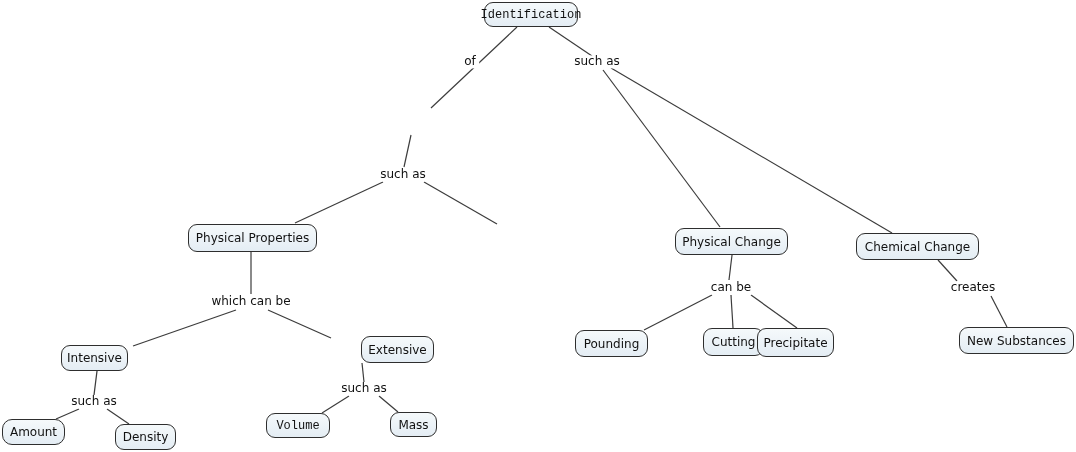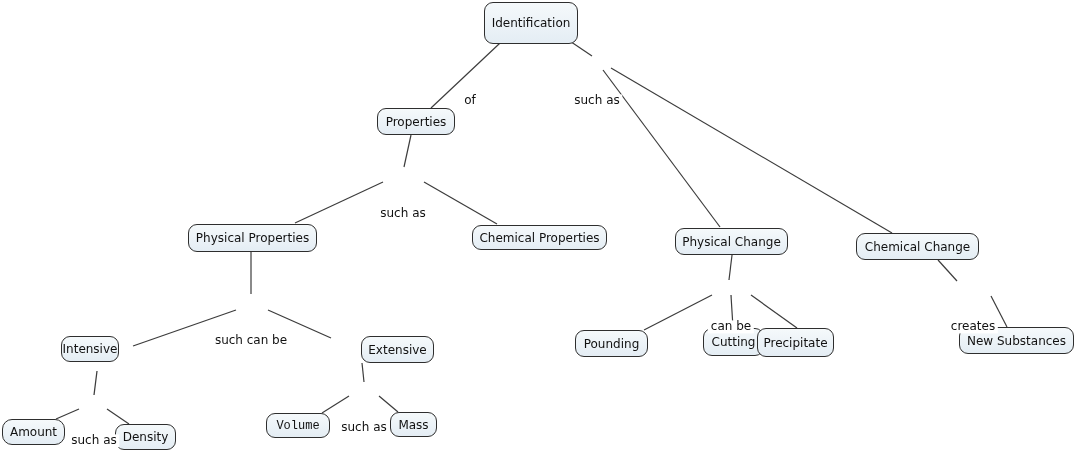--- a/index.html
+++ b/index.html
@@ -57,21 +57,20 @@
   .link-label {
     position: absolute;
     transform: translate(-50%, -50%);
     background: var(--bg);
     color: var(--text-color);
     font-size: 12px;
     line-height: 1.1;
     padding: 0 3px;
     white-space: nowrap;
     cursor: default;
-    margin-top: 39px;
   }
 </style>
 </head>
 <body>
 
 <div id="canvas">
   <svg id="edge-svg" xmlns="http://www.w3.org/2000/svg">
       <line x1="517" y1="27" x2="431" y2="108"></line>
       <line x1="549" y1="27" x2="592" y2="56"></line>
       <line x1="603" y1="70" x2="720" y2="227"></line>
@@ -89,37 +88,35 @@
       <line x1="349" y1="396" x2="322" y2="413"></line>
       <line x1="379" y1="396" x2="398" y2="412"></line>
       <line x1="732" y1="255" x2="729" y2="280"></line>
       <line x1="712" y1="295" x2="644" y2="330"></line>
       <line x1="731" y1="295" x2="733" y2="328"></line>
       <line x1="751" y1="295" x2="797" y2="328"></line>
       <line x1="938" y1="260" x2="957" y2="281"></line>
       <line x1="991" y1="296" x2="1007" y2="327"></line>
     </svg>
 
-<div class="node" style="left: 484px; top: 2px; width: 94px; height: 42px;">Identification</div>
-    <div class="node" style="left: 377px; top: 108px; width: 78px; height: 27px;">Properties</div>
+<div class="node" style="left: 484px; top: 2px; width: 94px; height: 25px; font-family: Liberation Mono, monospace;">Identification</div>
     <div class="node" style="left: 188px; top: 224px; width: 129px; height: 28px;">Physical Properties</div>
-    <div class="node" style="left: 472px; top: 225px; width: 135px; height: 25px;">Chemical Properties</div>
     <div class="node" style="left: 675px; top: 228px; width: 113px; height: 27px;">Physical Change</div>
     <div class="node" style="left: 856px; top: 233px; width: 123px; height: 27px;">Chemical Change</div>
     <div class="node" style="left: 575px; top: 330px; width: 73px; height: 27px;">Pounding</div>
     <div class="node" style="left: 703px; top: 328px; width: 61px; height: 28px;">Cutting</div>
     <div class="node" style="left: 757px; top: 328px; width: 77px; height: 29px;">Precipitate</div>
     <div class="node" style="left: 959px; top: 327px; width: 115px; height: 27px;">New Substances</div>
-    <div class="node" style="left: 61px; top: 336px; width: 58px; height: 26px;">Intensive</div>
+    <div class="node" style="left: 61px; top: 345px; width: 67px; height: 26px;">Intensive</div>
     <div class="node" style="left: 325px; top: 336px; width: 73px; height: 27px; margin-left: 36px;">Extensive</div>
     <div class="node" style="left: 2px; top: 419px; width: 63px; height: 26px; border-radius: 10px;">Amount</div>
     <div class="node" style="left: 115px; top: 424px; width: 61px; height: 26px;">Density</div>
     <div class="node" style="left: 266px; top: 413px; width: 64px; height: 25px; font-family: Liberation Mono, monospace;">Volume</div>
     <div class="node" style="left: 390px; top: 412px; width: 47px; height: 25px;">Mass</div>
     <div class="link-label" style="left: 470px; top: 62px;">of</div>
     <div class="link-label" style="left: 597px; top: 62px;">such as</div>
     <div class="link-label" style="left: 403px; top: 175px;">such as</div>
-    <div class="link-label" style="left: 251px; top: 302px;">such can be</div>
+    <div class="link-label" style="left: 251px; top: 302px;">which can be</div>
     <div class="link-label" style="left: 731px; top: 288px;">can be</div>
     <div class="link-label" style="left: 973px; top: 288px;">creates</div>
     <div class="link-label" style="left: 94px; top: 402px;">such as</div>
     <div class="link-label" style="left: 364px; top: 389px;">such as</div>
   </div>
 
 </body></html>

